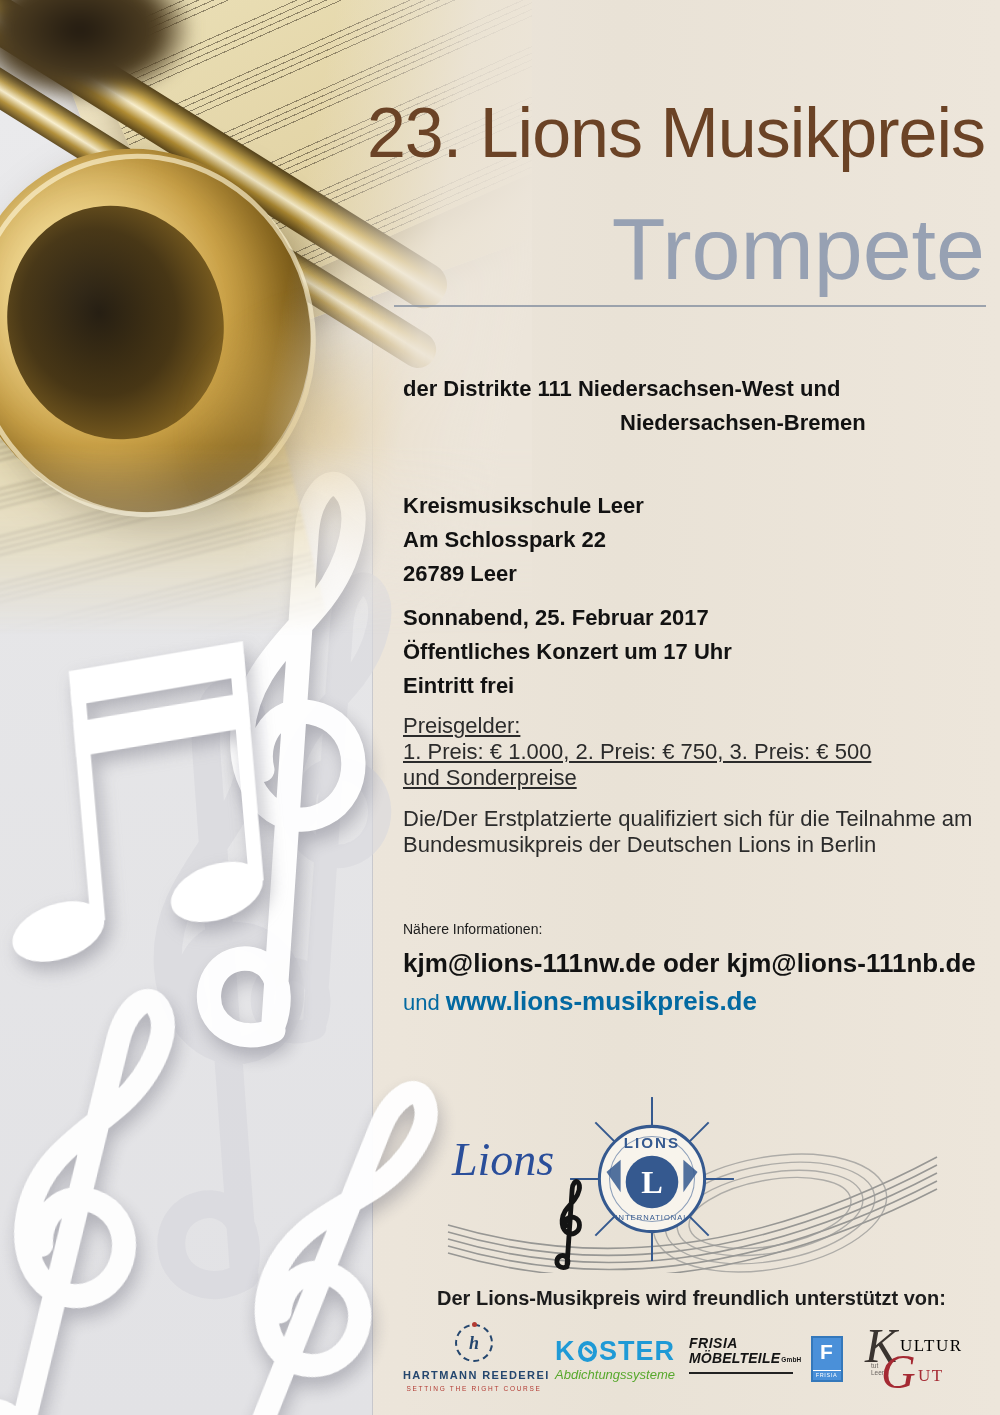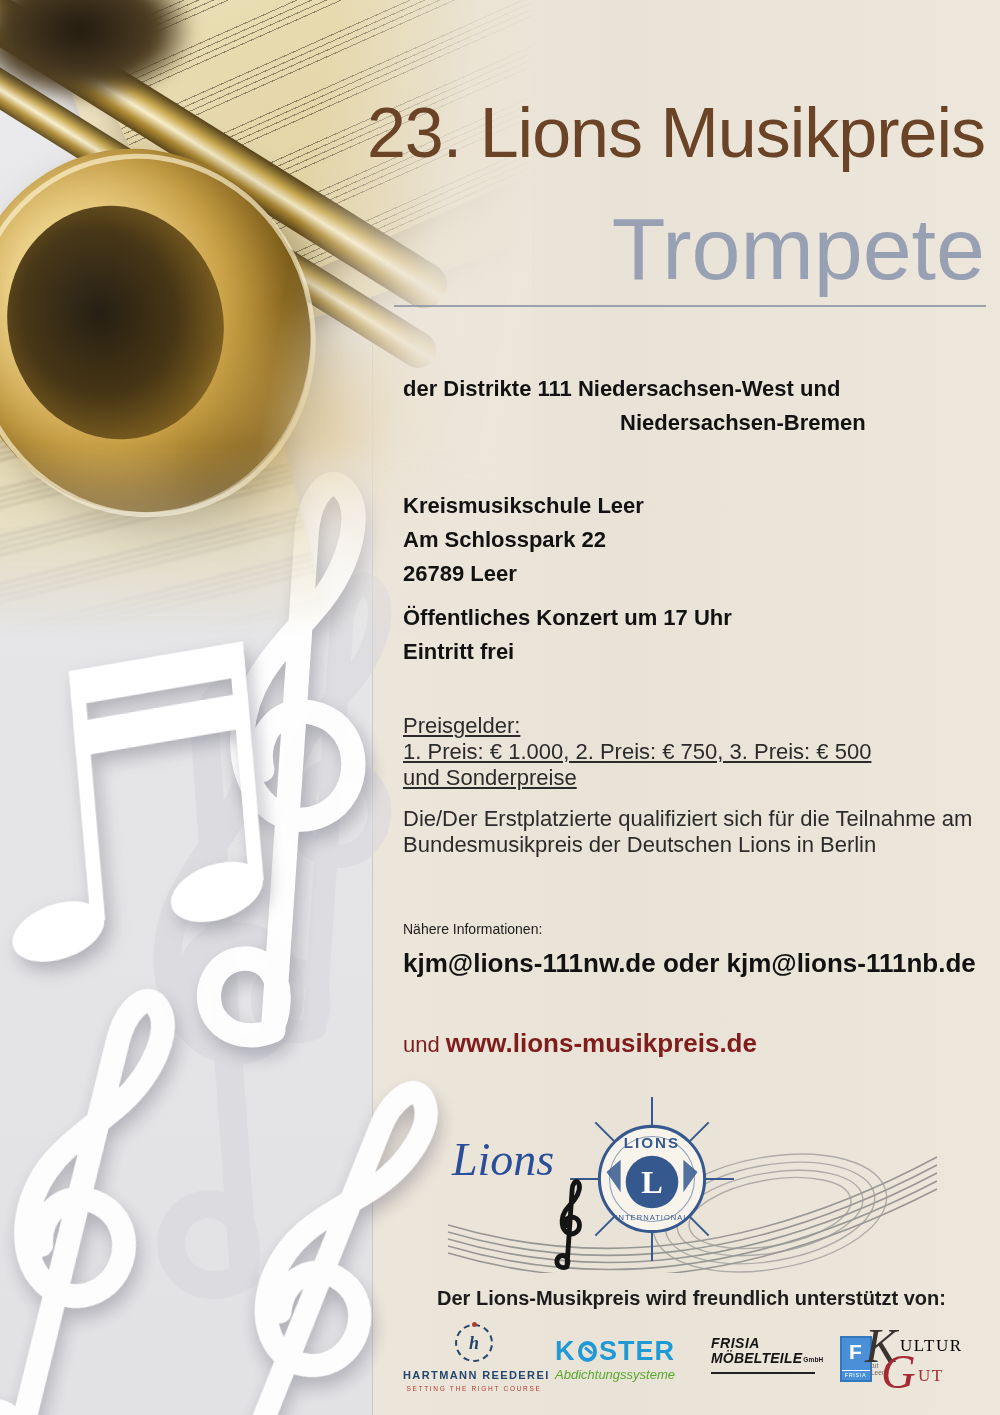--- a/index.html
+++ b/index.html
@@ -66,21 +66,21 @@
   .b27{font-size:22px;font-weight:bold;line-height:34px;}
   .r22{font-size:22px;font-weight:normal;line-height:26px;color:#2b2b2b;}
   .districts{top:372px;}
   .districts .l2{padding-left:217px;}
   .venue{top:489px;}
   .event{top:601px;}
   .prizes{top:713px;text-decoration:underline;}
   .qual{top:806px;}
   .info-label{top:916px;font-size:14px;line-height:26px;color:#1c1c1c;}
   .emails{top:948px;font-size:26px;font-weight:bold;line-height:30px;}
-  .webline{top:986px;font-size:22px;color:#7f1d1d;margin-top:42px;}
+  .webline{top:986px;font-size:22px;color:#0369a1;}
   .webline strong{font-size:26px;}
   
   .logo{position:absolute;left:440px;top:1093px;width:505px;height:185px;}
   .logo .word{position:absolute;font-family:"Liberation Serif","DejaVu Serif",serif;
     font-style:italic;font-size:46px;z-index:3;}
   .logo .wl{left:12px;top:40px;}
   .logo .wr{right:2px;top:46px;}
   .logo .staff{position:absolute;left:0;top:28px;width:505px;height:152px;z-index:1;}
   .logo .emblem{position:absolute;left:126px;top:0px;width:172px;height:172px;z-index:2;}
   .logo .clef-black{position:absolute;left:96px;top:80px;width:64px;height:100px;color:#141414;z-index:4;}
@@ -100,21 +100,21 @@
   .h-tag{margin-top:4px;font-size:6.5px;color:#b23a32;letter-spacing:1.7px;white-space:nowrap;}
   
   .koester{left:160px;top:16px;width:120px;text-align:center;}
   .k-name{display:flex;align-items:center;justify-content:center;gap:2px;
     font-size:27px;font-weight:bold;color:#1f9ad6;letter-spacing:1px;line-height:1;}
   .k-o{width:21px;height:21px;border:4px solid #1f9ad6;border-radius:50%;box-sizing:border-box;
     position:relative;top:0px;}
   .k-o::after{content:"";position:absolute;left:2px;top:4px;width:9px;height:3px;background:#1f9ad6;transform:rotate(40deg);}
   .k-sub{margin-top:2px;font-style:italic;font-size:13px;color:#57a82c;}
   
-  .frisia{left:316px;top:14px;width:140px;display:flex;gap:16px;align-items:flex-start;}
+  .frisia{left:294px;top:14px;width:140px;display:flex;gap:9px;align-items:flex-start;}
   .f-text{color:#141414;font-weight:bold;font-style:italic;line-height:1.05;}
   .f-l1{font-size:14px;letter-spacing:.5px;}
   .f-l2{font-size:14px;letter-spacing:.2px;}
   .f-suffix{font-size:6.5px;font-style:normal;vertical-align:1px;margin-left:1px;}
   .f-rule{height:2px;background:#222;margin-top:7px;width:104px;}
   .f-badge{width:36px;height:46px;background:#4a90d9;border:2px solid #3478bb;box-sizing:border-box;
     display:flex;flex-direction:column;align-items:center;justify-content:space-between;padding:3px 0 2px;}
   .f-badge .fb-letter{color:#fff;font-weight:bold;font-size:21px;line-height:1;font-style:normal;}
   .f-badge .fb-text{color:#fff;font-size:5.5px;letter-spacing:.6px;border-top:1px solid #fff;padding-top:1px;width:28px;text-align:center;}
   
@@ -188,20 +188,21 @@
   <div class="l2">Niedersachsen-Bremen</div>
 </div>
 
 <div class="txt b27 venue">
   <div>Kreismusikschule Leer</div>
   <div>Am Schlosspark 22</div>
   <div>26789 Leer</div>
 </div>
 
 <div class="txt b27 event">
+  <div>Sonnabend, 25. Februar 2017</div>
   <div>Öffentliches Konzert um 17 Uhr</div>
   <div>Eintritt frei</div>
 </div>
 
 <div class="txt r22 prizes">
   <div>Preisgelder:</div>
   <div>1. Preis: € 1.000, 2. Preis: € 750, 3. Preis: € 500</div>
   <div>und Sonderpreise</div>
 </div>
 

